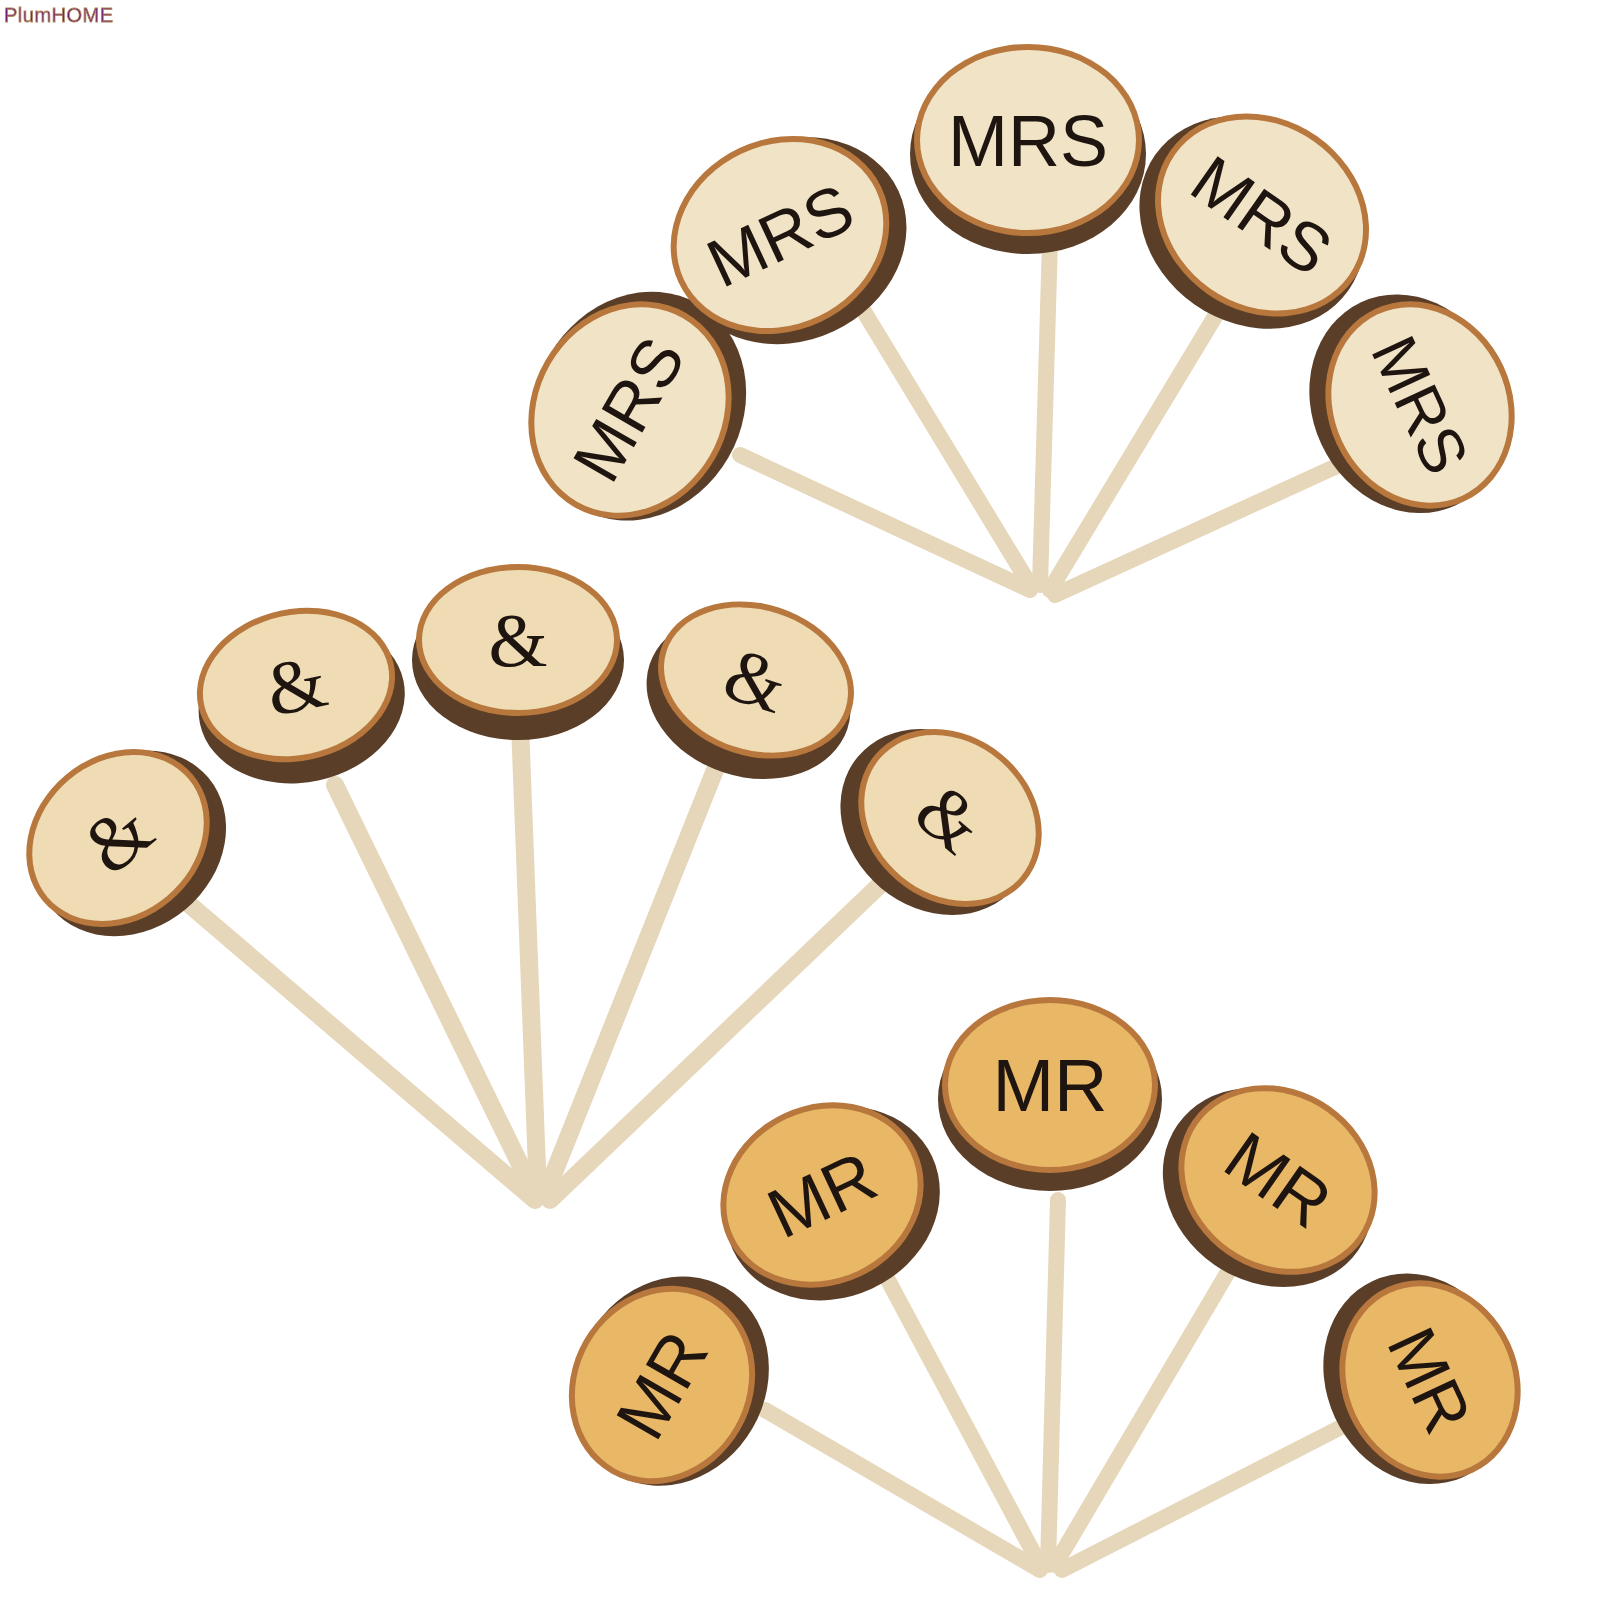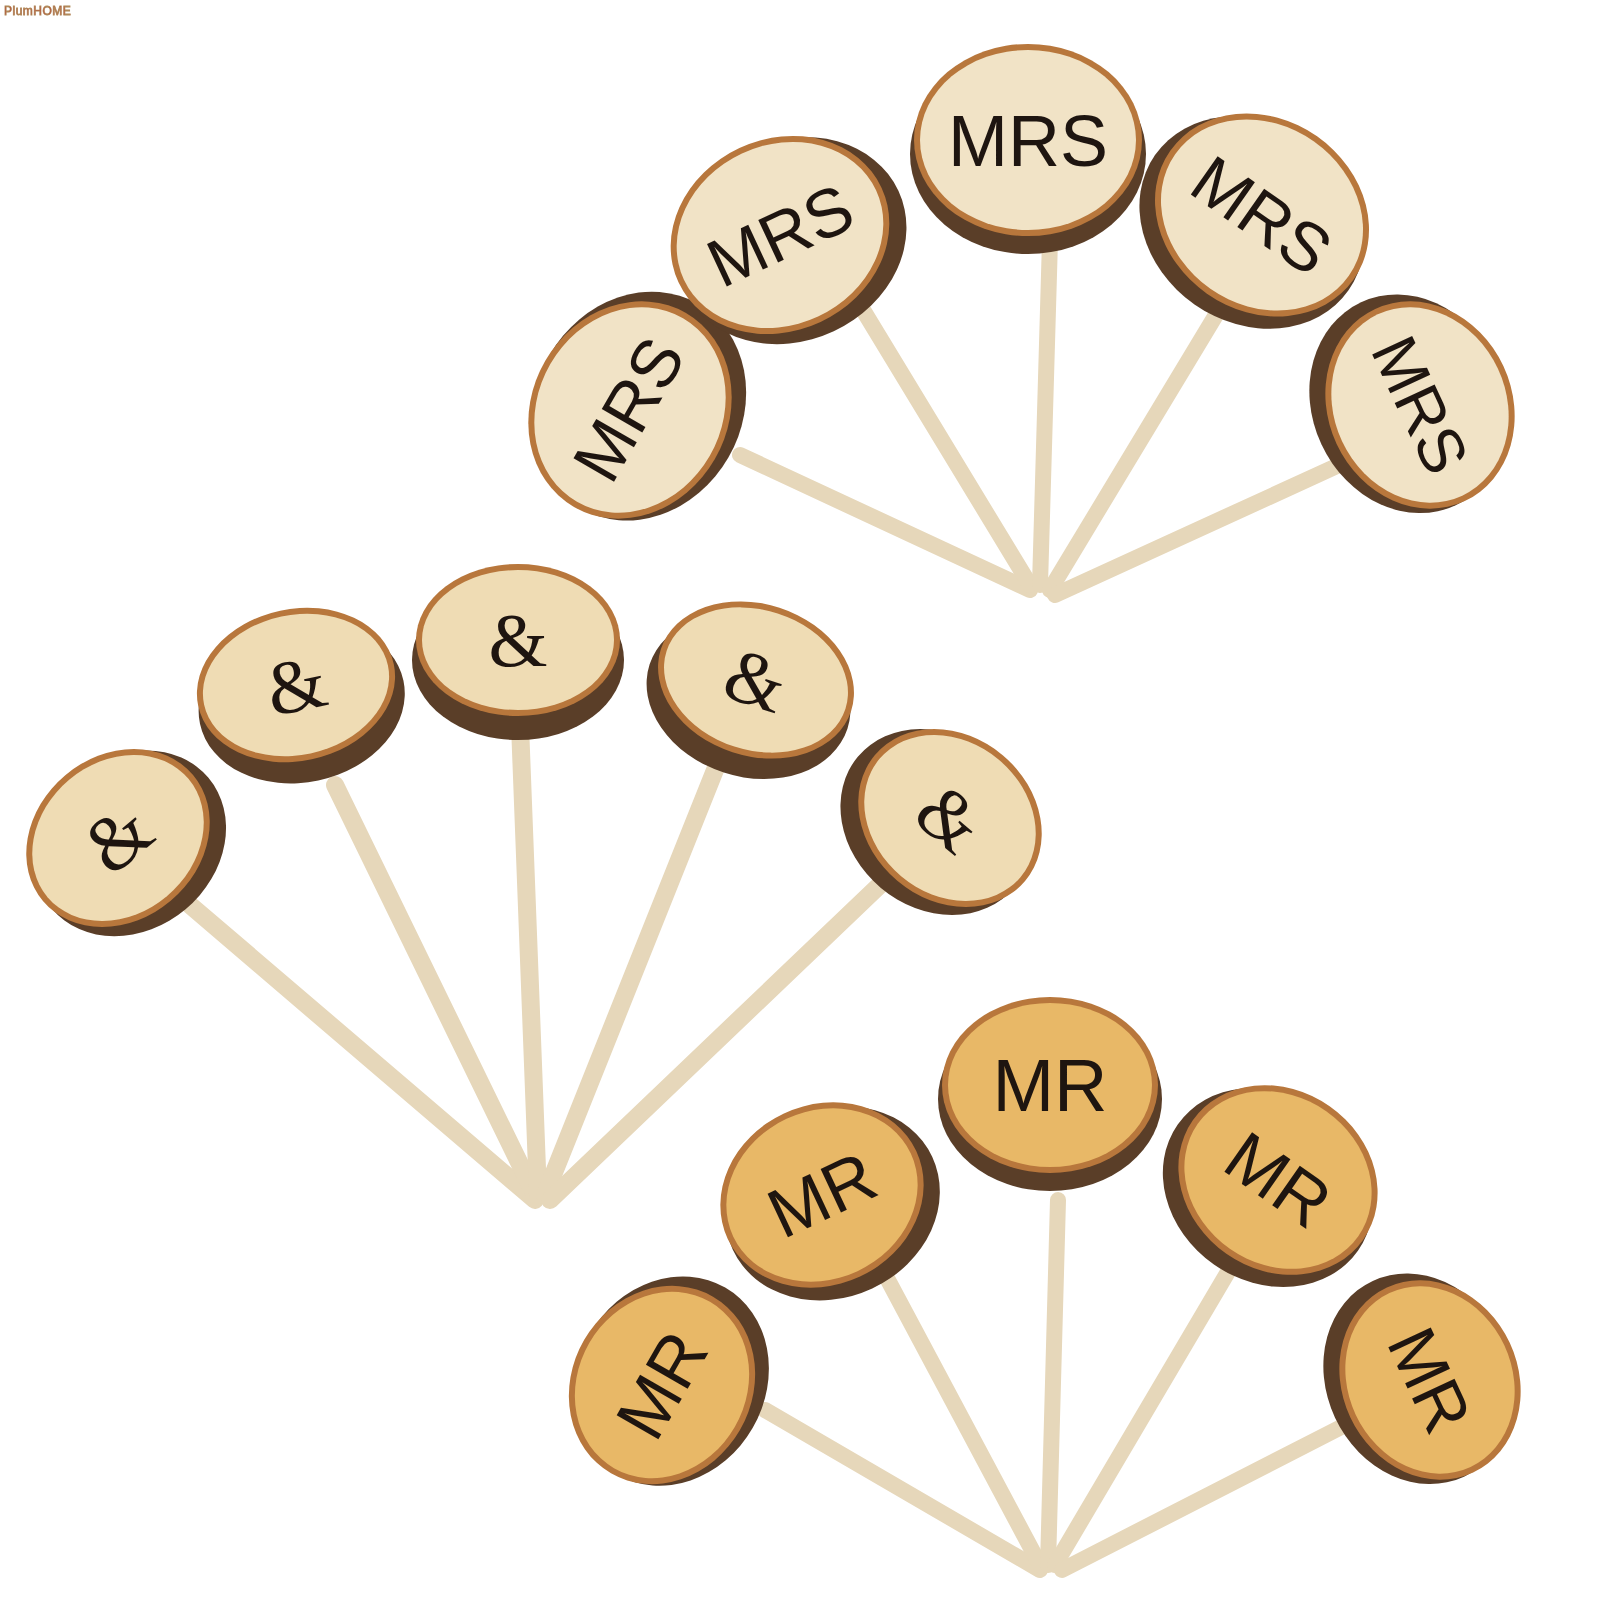--- a/index.html
+++ b/index.html
@@ -1,17 +1,17 @@
 <!DOCTYPE html>
 <html><head>
 <meta charset="utf-8">
 <style>
   html,body{margin:0;padding:0;background:#ffffff;}
   .canvas{position:relative;width:1600px;height:1600px;overflow:hidden;background:#fff;}
-  .watermark{position:absolute;left:4px;top:4px;font-family:"Liberation Sans",sans-serif;font-size:12px;color:#b91c1c;-webkit-text-stroke:0.8px #b08a5a;letter-spacing:0.5px;}
+  .watermark{position:absolute;left:4px;top:4px;font-family:"Liberation Sans",sans-serif;font-size:20px;color:#701a75;-webkit-text-stroke:0.8px #b08a5a;letter-spacing:0.5px;}
   svg{position:absolute;left:0;top:0;}
   .lbl{font-family:"Liberation Sans",sans-serif;fill:#1e1510;}
   .amp{font-family:"Liberation Serif",serif;fill:#1e1510;}
 </style>
 </head>
 <body>
 
 <div class="canvas">
   <svg width="1600" height="1600" viewBox="0 0 1600 1600">
     <defs>

